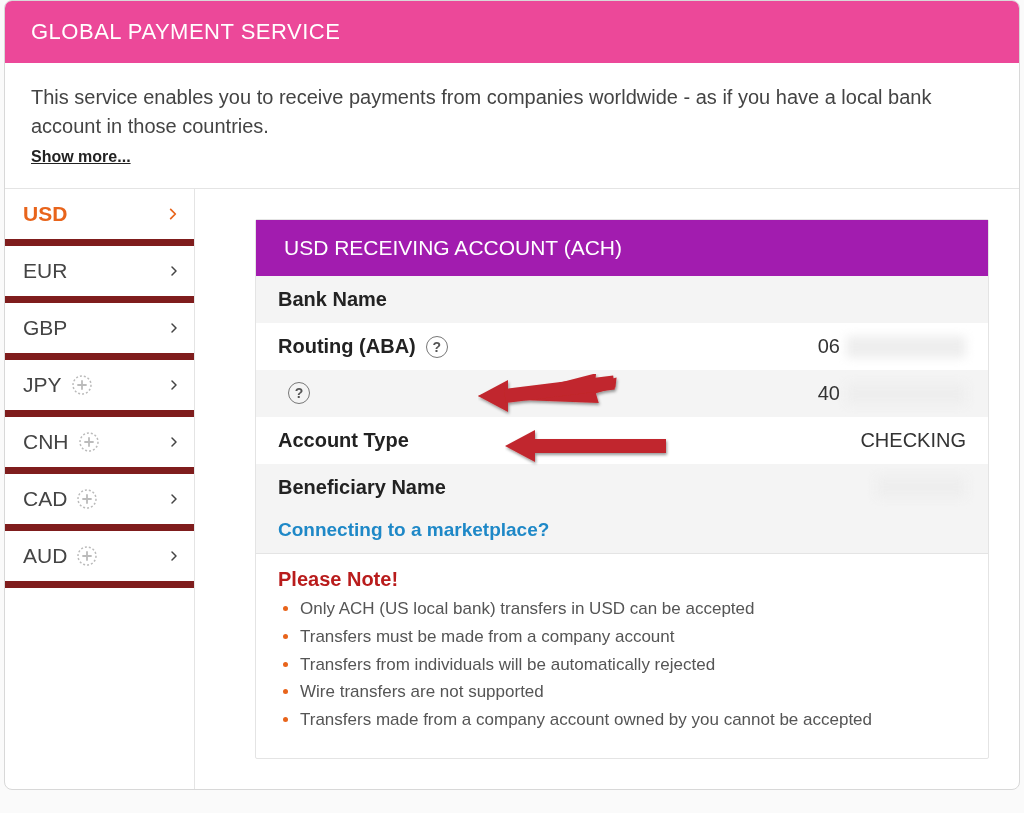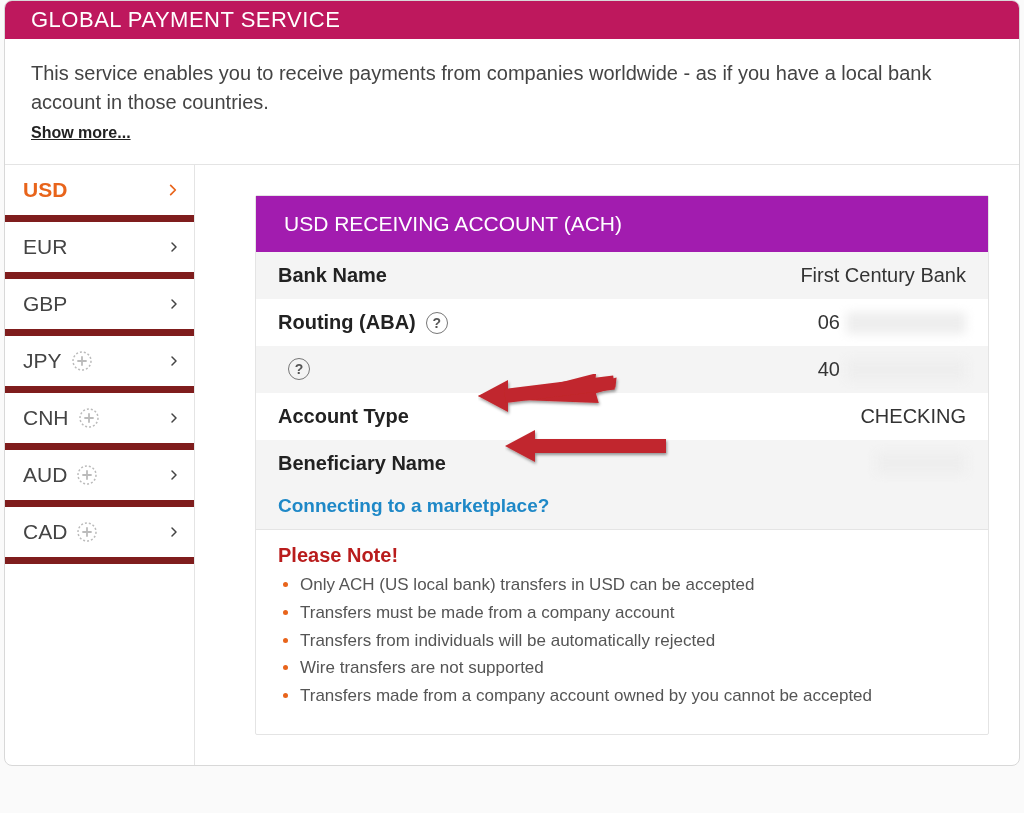--- a/index.html
+++ b/index.html
@@ -15,23 +15,23 @@
   *{box-sizing:border-box;}
   .card{
     width:1016px;
     margin:0 4px;
     border:1px solid #d8d8d8;
     border-radius:8px;
     overflow:hidden;
     background:#fff;
   }
   .card-header{
-    background:#be185d;
+    background:#ec4899;
     color:#fff;
-    padding:6px 26px;
+    padding:18px 26px;
     font-size:22px;
     letter-spacing:0.5px;
     font-weight:300;
   }
   .intro{
     padding:20px 26px 18px 26px;
     font-size:20px;
     color:#444;
     line-height:1.45;
     border-bottom:1px solid #e4e4e4;
@@ -237,59 +237,58 @@
               <path d="M12 8v8M8 12h8" stroke="#bbb" stroke-width="1.8" stroke-linecap="round"></path>
             </svg>
         </span>
         <span class="chev">
           <svg class="chev-svg" width="12" height="12" viewBox="0 0 24 24">
               <path d="M8 4l8 8-8 8" stroke="#444" stroke-width="3" fill="none" stroke-linecap="round" stroke-linejoin="round"></path>
             </svg>
         </span>
       </div>
       <div class="sidebar-item">
+        <span class="code">CAD</span>
+        <span class="plus">
+          <svg width="24" height="24" viewBox="0 0 24 24">
+              <circle cx="12" cy="12" r="9" fill="none" stroke="#bbb" stroke-width="1.5" stroke-dasharray="2 2"></circle>
+              <path d="M12 8v8M8 12h8" stroke="#bbb" stroke-width="1.8" stroke-linecap="round"></path>
+            </svg>
+        </span>
+        <span class="chev">
+          <svg class="chev-svg" width="12" height="12" viewBox="0 0 24 24">
+              <path d="M8 4l8 8-8 8" stroke="#444" stroke-width="3" fill="none" stroke-linecap="round" stroke-linejoin="round"></path>
+            </svg>
+        </span>
+      </div>
+      <div class="sidebar-item">
         <span class="code">AUD</span>
         <span class="plus">
           <svg width="24" height="24" viewBox="0 0 24 24">
               <circle cx="12" cy="12" r="9" fill="none" stroke="#bbb" stroke-width="1.5" stroke-dasharray="2 2"></circle>
               <path d="M12 8v8M8 12h8" stroke="#bbb" stroke-width="1.8" stroke-linecap="round"></path>
             </svg>
         </span>
         <span class="chev">
           <svg class="chev-svg" width="12" height="12" viewBox="0 0 24 24">
               <path d="M8 4l8 8-8 8" stroke="#444" stroke-width="3" fill="none" stroke-linecap="round" stroke-linejoin="round"></path>
             </svg>
         </span>
       </div>
-      <div class="sidebar-item">
-        <span class="code">CAD</span>
-        <span class="plus">
-          <svg width="24" height="24" viewBox="0 0 24 24">
-              <circle cx="12" cy="12" r="9" fill="none" stroke="#bbb" stroke-width="1.5" stroke-dasharray="2 2"></circle>
-              <path d="M12 8v8M8 12h8" stroke="#bbb" stroke-width="1.8" stroke-linecap="round"></path>
-            </svg>
-        </span>
-        <span class="chev">
-          <svg class="chev-svg" width="12" height="12" viewBox="0 0 24 24">
-              <path d="M8 4l8 8-8 8" stroke="#444" stroke-width="3" fill="none" stroke-linecap="round" stroke-linejoin="round"></path>
-            </svg>
-        </span>
-      </div>
     </div>
 
     <div class="content">
       <div class="panel">
 
         <div class="panel-header">
           <span>USD RECEIVING ACCOUNT (ACH)</span>
         </div>
 
         <div class="row alt">
           <div class="label">Bank Name</div>
-          <div class="value">First Century Bank</div>
         </div>
 
         <div class="row">
           <div class="label">
             <span>Routing (ABA)</span>
             <span class="qmark">?</span>
           </div>
           <div class="value">
             <span>06</span>
             <span class="blurred"></span>

